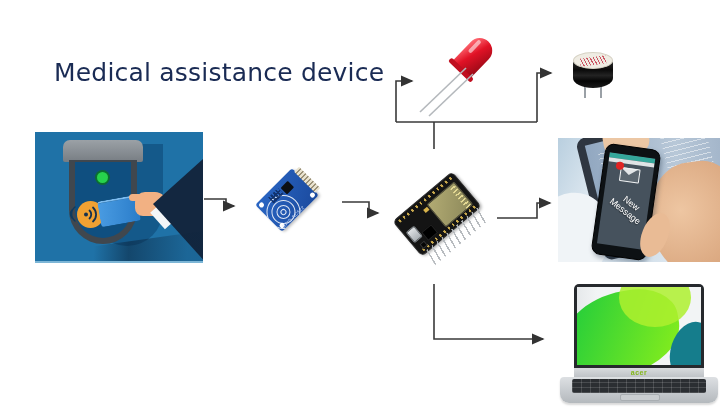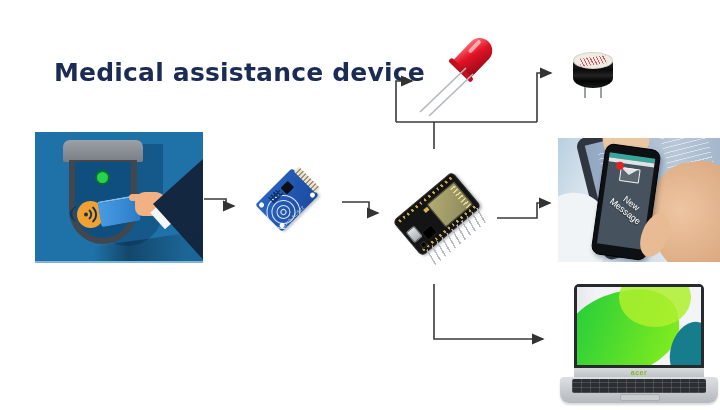--- a/index.html
+++ b/index.html
@@ -6,21 +6,21 @@
   html,body { background:#fff; }
   .stage {
     position:relative; width:720px; height:410px; background:#ffffff;
     overflow:hidden; font-family:"Liberation Sans", sans-serif;
   }
   .abs { position:absolute; }
 
   
   .title {
     position:absolute; left:54px; top:58px;
-    font-size:25px; font-weight:700; color:#1a2b54; letter-spacing:.2px;
+    font-size:25px; font-weight:400; color:#1a2b54; letter-spacing:.2px;
     font-family:"DejaVu Sans","Liberation Sans",sans-serif;
   }
 
   
   svg.connectors { position:absolute; left:0; top:0; z-index:6; pointer-events:none; }
 
   
   .reader-wrap { left:35px; top:132px; width:168px; height:131px;
     background:#1f72a7; overflow:hidden; border-bottom:2px solid #7db6d6; }
   .rd-shadow { position:absolute; left:46px; top:12px; width:72px; height:102px;

